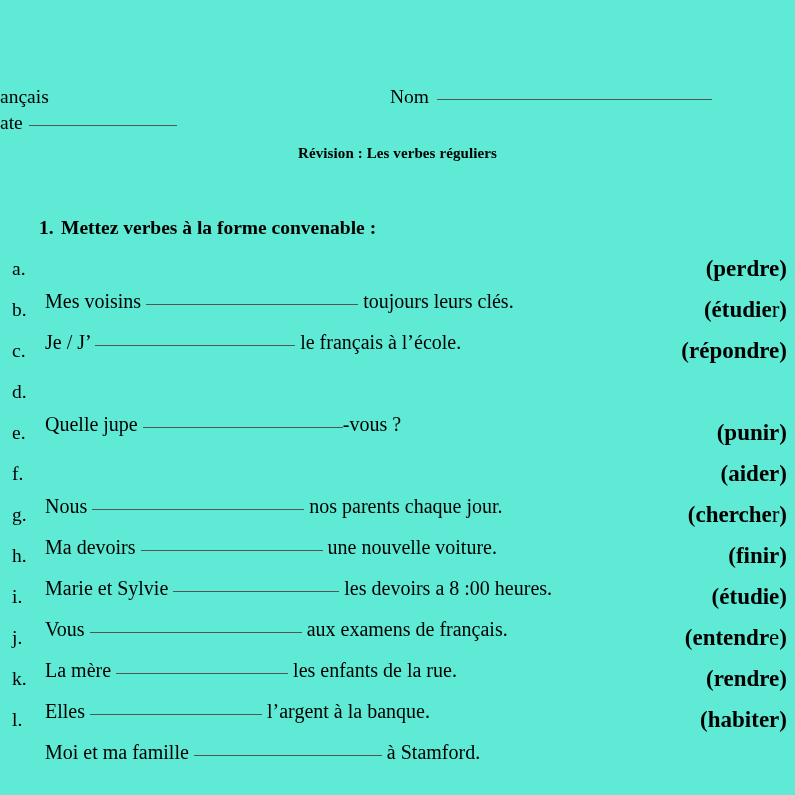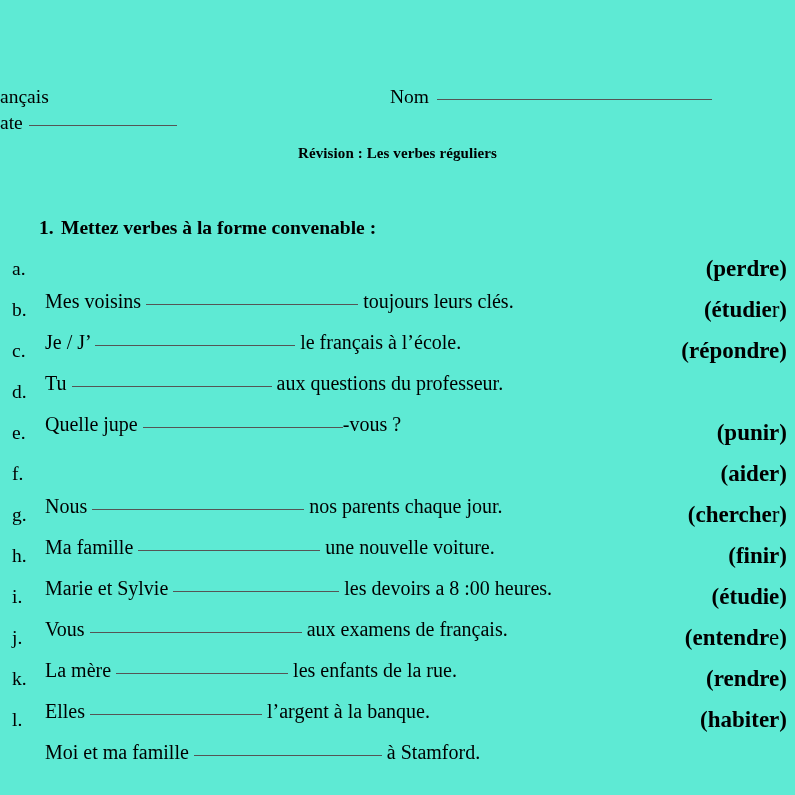--- a/index.html
+++ b/index.html
@@ -189,39 +189,38 @@
         <span class="sentence"><span>Mes voisins</span> <span class="blank" style="width: 212px;"></span> <span>toujours leurs clés.</span></span>
         <span class="verb"><span>(</span><span>perdre</span><span>)</span></span>
       </div>
       <div class="row">
         <span class="label">b.</span>
         <span class="sentence"><span>Je / J’</span> <span class="blank" style="width: 200px;"></span> <span>le français à l’école.</span></span>
         <span class="verb"><span>(</span><span>étudie</span><span class="tail">r</span><span>)</span></span>
       </div>
       <div class="row">
         <span class="label">c.</span>
-        <span class="sentence"><span>Tu</span> <span class="blank" style="width: 200px;"></span> <span>aux questions du professeur.</span></span>
         <span class="verb"><span>(</span><span>répondre</span><span>)</span></span>
       </div>
       <div class="row">
         <span class="label">d.</span>
         <span class="sentence"><span>Quelle jupe</span> <span class="blank" style="width: 200px;"></span><span>-vous ?</span></span>
       </div>
       <div class="row">
         <span class="label">e.</span>
         <span class="verb"><span>(</span><span>punir</span><span>)</span></span>
       </div>
       <div class="row">
         <span class="label">f.</span>
         <span class="sentence"><span>Nous</span> <span class="blank" style="width: 212px;"></span> <span>nos parents chaque jour.</span></span>
         <span class="verb"><span>(</span><span>aider</span><span>)</span></span>
       </div>
       <div class="row">
         <span class="label">g.</span>
-        <span class="sentence"><span>Ma famille</span> <span class="blank" style="width: 182px;"></span> <span>une nouvelle voiture.</span></span>
+        <span class="sentence"><span>Ma devoirs</span> <span class="blank" style="width: 182px;"></span> <span>une nouvelle voiture.</span></span>
         <span class="verb"><span>(</span><span>cherche</span><span class="tail">r</span><span>)</span></span>
       </div>
       <div class="row">
         <span class="label">h.</span>
         <span class="sentence"><span>Marie et Sylvie</span> <span class="blank" style="width: 166px;"></span> <span>les devoirs a 8 :00 heures.</span></span>
         <span class="verb"><span>(</span><span>finir</span><span>)</span></span>
       </div>
       <div class="row">
         <span class="label">i.</span>
         <span class="sentence"><span>Vous</span> <span class="blank" style="width: 212px;"></span> <span>aux examens de français.</span></span>

